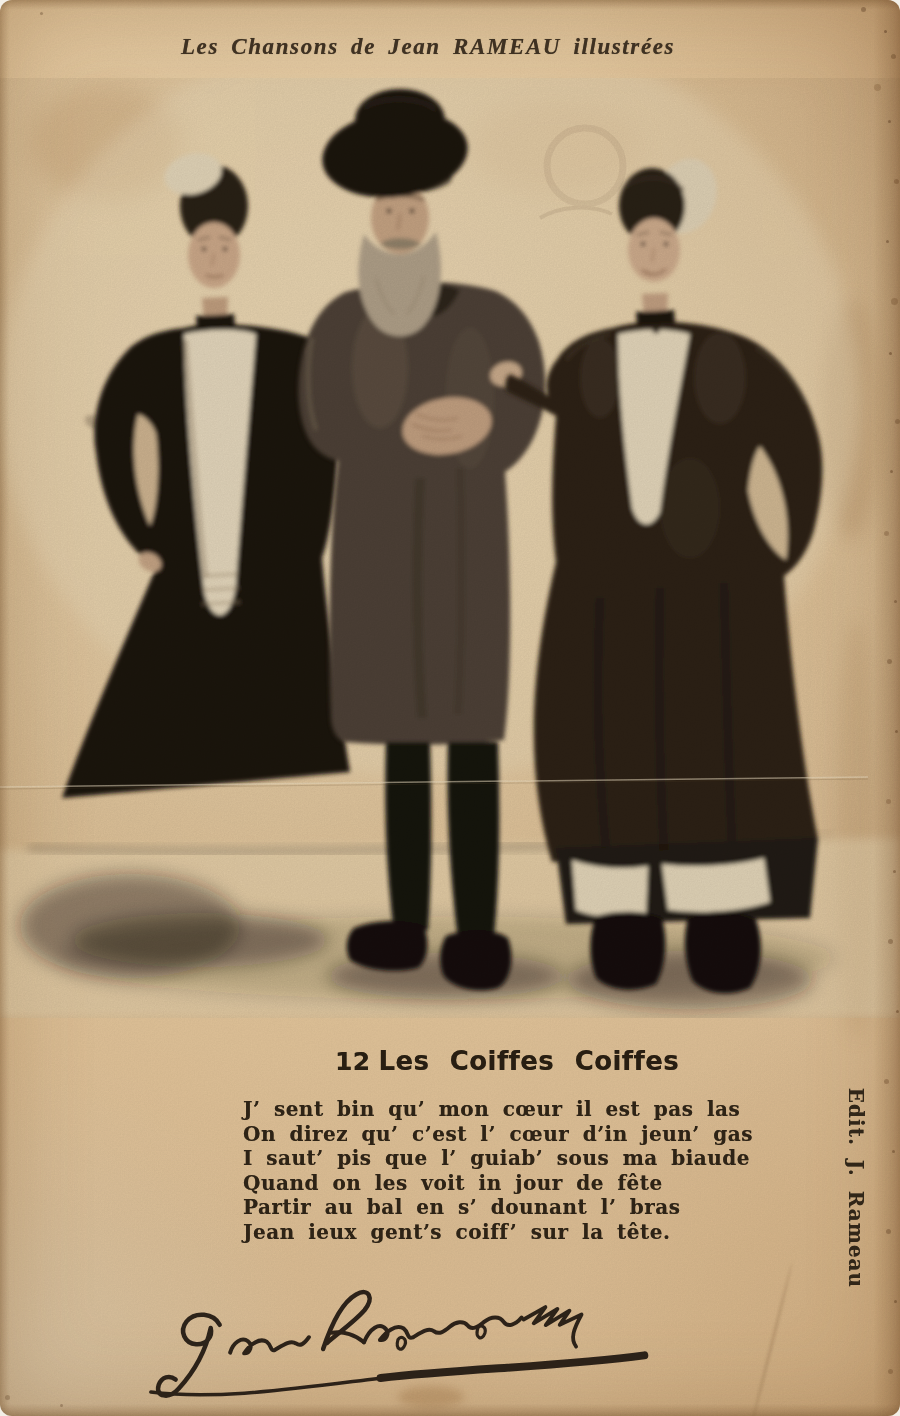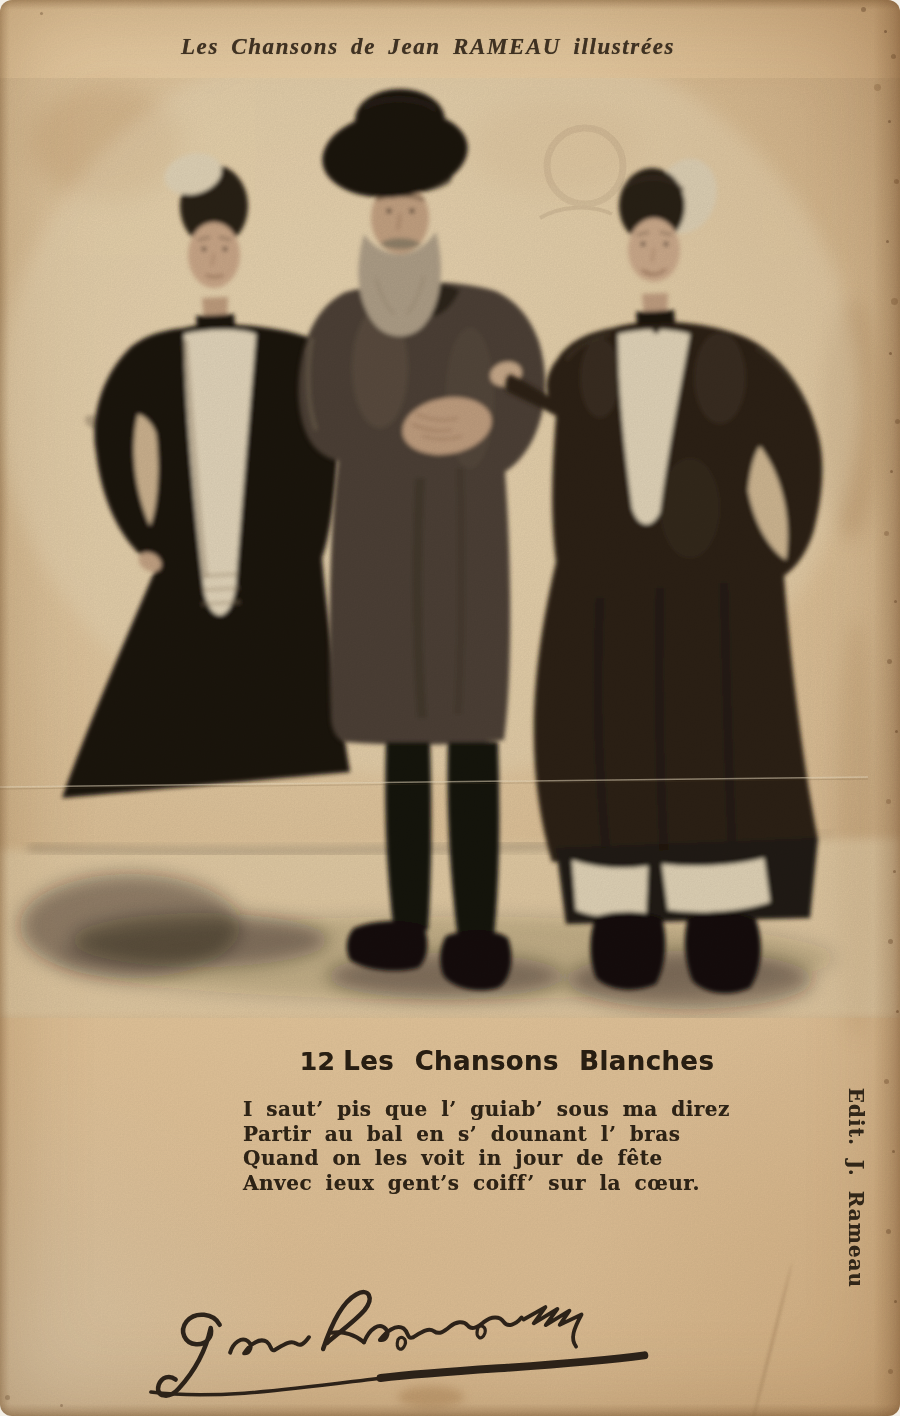--- a/index.html
+++ b/index.html
@@ -226,28 +226,30 @@
         <path d="M0,709 L868,699" stroke="#f2e4c6" stroke-width="1.5" opacity=".55" fill="none"></path>
         <path d="M0,711 L868,701" stroke="#6b5438" stroke-width="1" opacity=".2" fill="none"></path>
       </g>
 
       <rect width="900" height="940" filter="url(#grain)" opacity=".05"></rect>
     </svg>
 
     <div class="header-caption">Les Chansons de Jean RAMEAU illustrées</div>
 
     <div class="title-block">
-      <span class="title-number">12</span><span>Les Chansons Blanches</span>
+      <span class="title-number">12</span><span>Les Coiffes Coiffes</span>
     </div>
 
     <div class="poem">
-      <div>I saut’ pis que l’ guiab’ sous ma direz</div>
+      <div>J’ sent bin qu’ mon cœur il est pas las</div>
+      <div>On direz qu’ c’est l’ cœur d’in jeun’ gas</div>
+      <div>I saut’ pis que l’ guiab’ sous ma biaude</div>
+      <div>Quand on les voit in jour de fête</div>
       <div>Partir au bal en s’ dounant l’ bras</div>
-      <div>Quand on les voit in jour de fête</div>
-      <div>Anvec ieux gent’s coiff’ sur la cœur.</div>
+      <div>Jean ieux gent’s coiff’ sur la tête.</div>
     </div>
 
     <div class="publisher">Edit. J. Rameau</div>
 
     <svg class="signature" width="600" height="140" viewBox="0 0 600 140" role="img" aria-label="Jean Rameau">
       <g fill="none" stroke="#221912" stroke-linecap="round" stroke-linejoin="round" opacity=".93">
 
         <path stroke-width="4.5" d="M140,50 C134,38 116,36 107,46 C99,56 105,68 116,69 C126,70 133,62 131,53 C126,74 114,96 98,113 C88,124 74,121 78,109 C81,101 89,99 95,104"></path>
 
         <path stroke-width="4" d="M150,78 C153,68 162,62 168,67 C173,71 170,79 164,79 C170,70 180,63 187,68 C192,72 190,78 195,76 C202,72 210,66 216,70 C220,73 224,71 229,64"></path>

